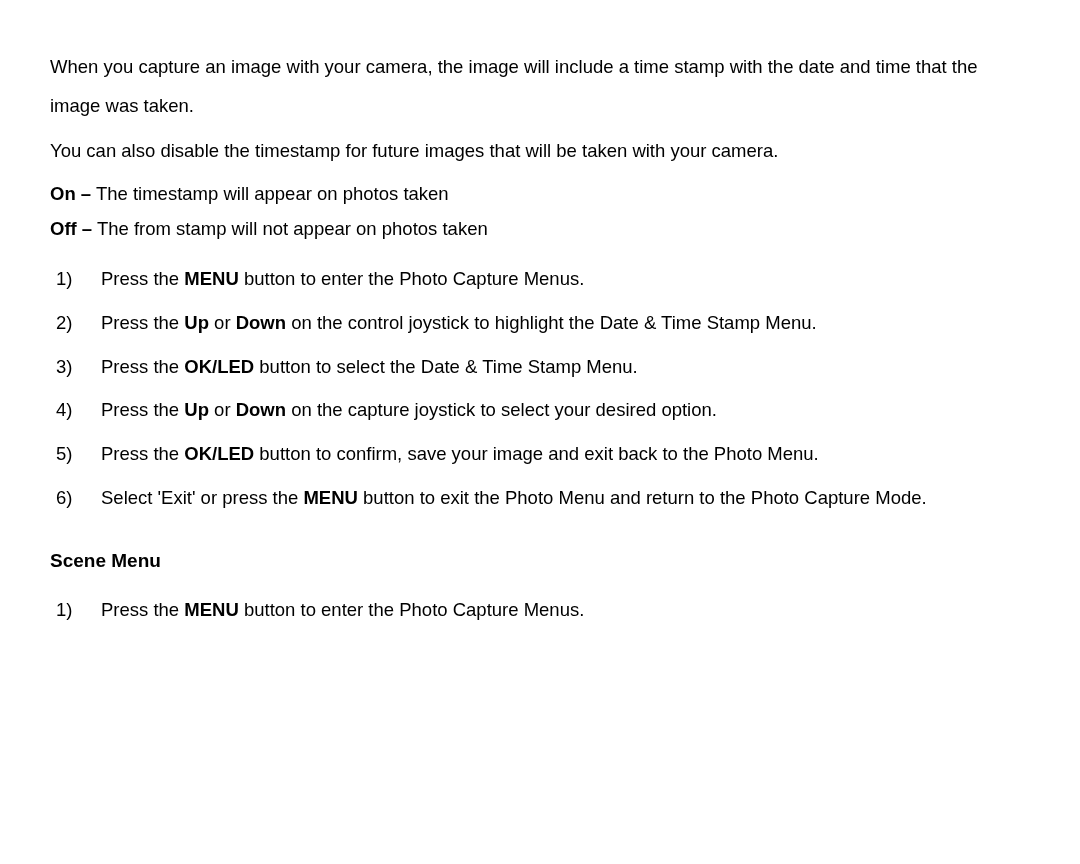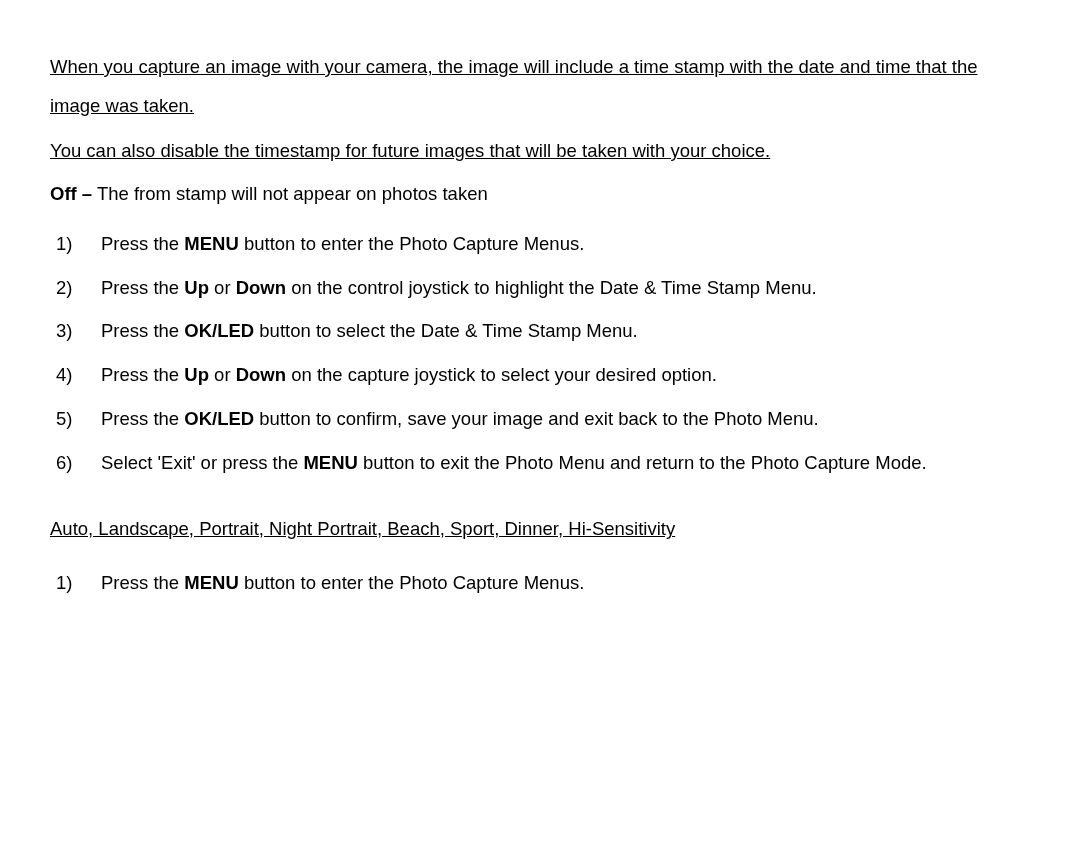--- a/index.html
+++ b/index.html
@@ -14,21 +14,20 @@
       line-height: 1.6;
     }
     .section-heading {
       font-weight: bold;
       font-size: 19px;
       margin-bottom: 14px;
     }
     .para {
       margin-bottom: 6px;
       line-height: 2.1;
-      text-decoration: underline;
     }
     .setting-line {
       line-height: 1.8;
       margin-bottom: 2px;
     }
     .bold {
       font-weight: bold;
     }
     .steps-block {
       margin-top: 20px;
@@ -50,22 +49,25 @@
     .second-section {
       margin-top: 34px;
     }
   </style>
 </head>
 <body>
 
 <div>
 
   <div class="para">When you capture an image with your camera, the image will include a time stamp with the date and time that the image was taken.</div>
-  <div class="para">You can also disable the timestamp for future images that will be taken with your choice.</div>
+  <div class="para">You can also disable the timestamp for future images that will be taken with your camera.</div>
 
+  <div class="setting-line">
+    <span class="bold">On –</span><span> The timestamp will appear on photos taken</span>
+  </div>
   <div class="setting-line">
     <span class="bold">Off –</span><span> The from stamp will not appear on photos taken</span>
   </div>
 
   <div class="steps-block">
     <div class="step-row">
       <div class="step-num">1)</div>
       <div class="step-text">
         <span>Press the </span><span class="bold">MENU</span><span> button to enter the Photo Capture Menus.</span>
       </div>
@@ -97,22 +99,22 @@
     <div class="step-row">
       <div class="step-num">6)</div>
       <div class="step-text">
         <span>Select 'Exit' or press the </span><span class="bold">MENU</span><span> button to exit the Photo Menu and return to the Photo Capture Mode.</span>
       </div>
     </div>
   </div>
 </div>
 
 <div class="second-section">
+  <div class="section-heading">Scene Menu</div>
 
-  <div class="para">Auto, Landscape, Portrait, Night Portrait, Beach, Sport, Dinner, Hi-Sensitivity</div>
 
   <div class="steps-block">
     <div class="step-row">
       <div class="step-num">1)</div>
       <div class="step-text">
         <span>Press the </span><span class="bold">MENU</span><span> button to enter the Photo Capture Menus.</span>
       </div>
     </div>
 
   </div>

